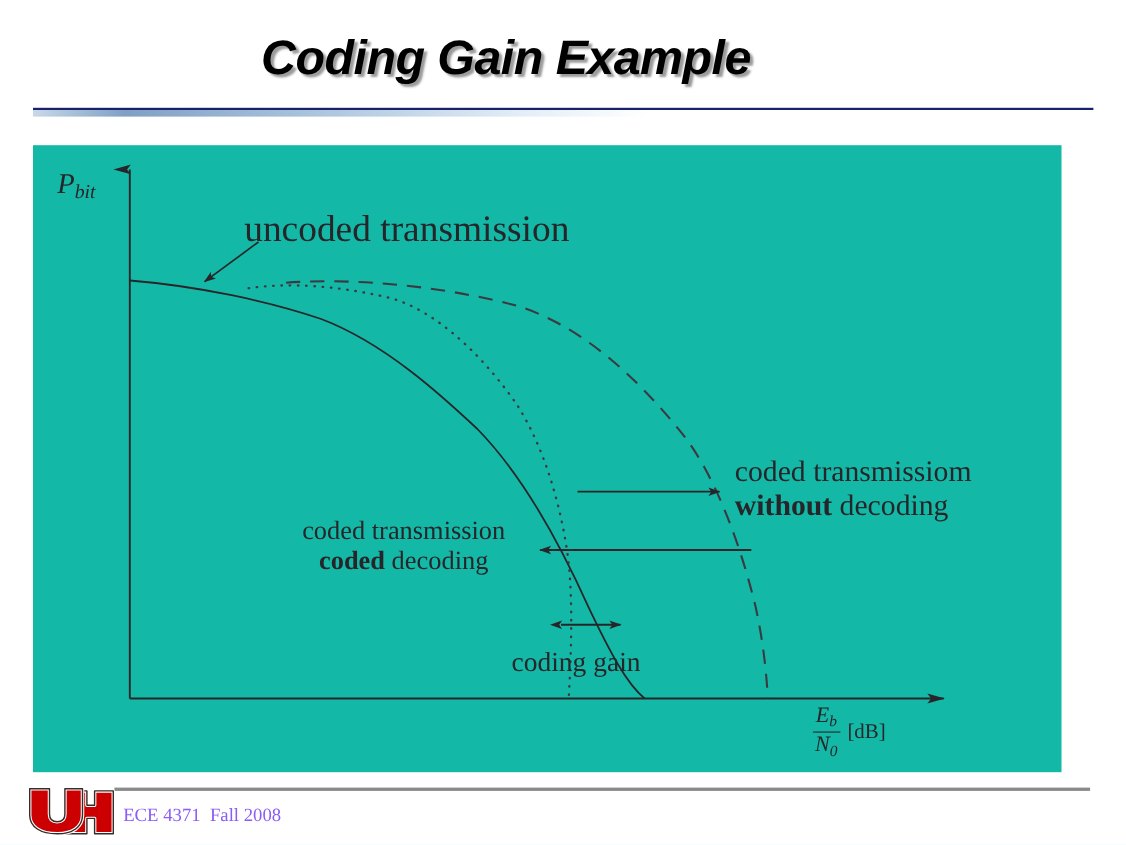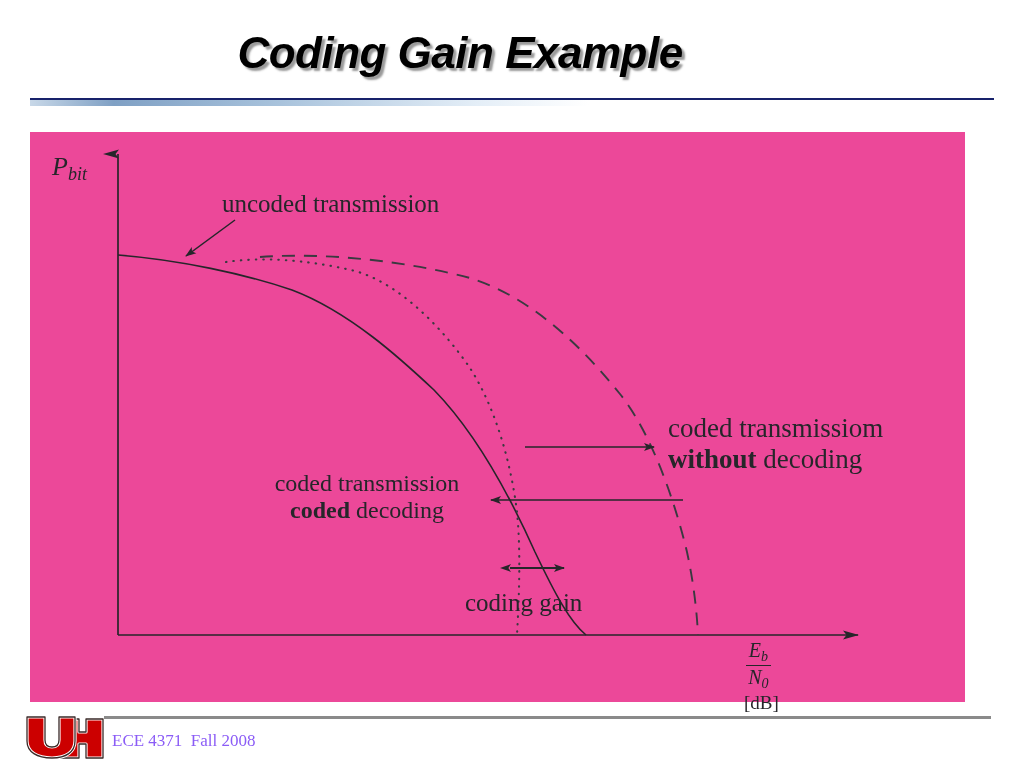--- a/index.html
+++ b/index.html
@@ -63,21 +63,21 @@
         #ffffff 100%);
   }
 
   
   #figure-area {
     position: absolute;
     left: 30px;
     top: 132px;
     width: 935px;
     height: 570px;
-    background: #ec4899;
+    background: #14b8a6;
   }
   #figure-svg {
     position: absolute;
     left: 0;
     top: 0;
     width: 935px;
     height: 570px;
   }
 
   .fig-text {
@@ -97,21 +97,21 @@
   #ylabel .sub {
     font-size: 18px;
     vertical-align: -5px;
     font-style: italic;
   }
 
   
   #label-uncoded {
     left: 192px;
     top: 58px;
-    font-size: 25px;
+    font-size: 34px;
   }
   #label-coded-with {
     left: 192px;
     top: 338px;
     font-size: 24px;
     text-align: center;
     width: 290px;
   }
   #label-coded-without {
     left: 638px;
@@ -126,21 +126,20 @@
   }
   .bold-word { font-weight: bold; }
 
   
   #xlabel {
     left: 708px;
     top: 508px;
     font-size: 24px;
     display: flex;
     align-items: center;
-    flex-direction: column;
   }
   #xlabel .frac {
     display: inline-flex;
     flex-direction: column;
     align-items: center;
     font-style: italic;
     line-height: 1.02;
     font-size: 20px;
   }
   #xlabel .frac .num {

